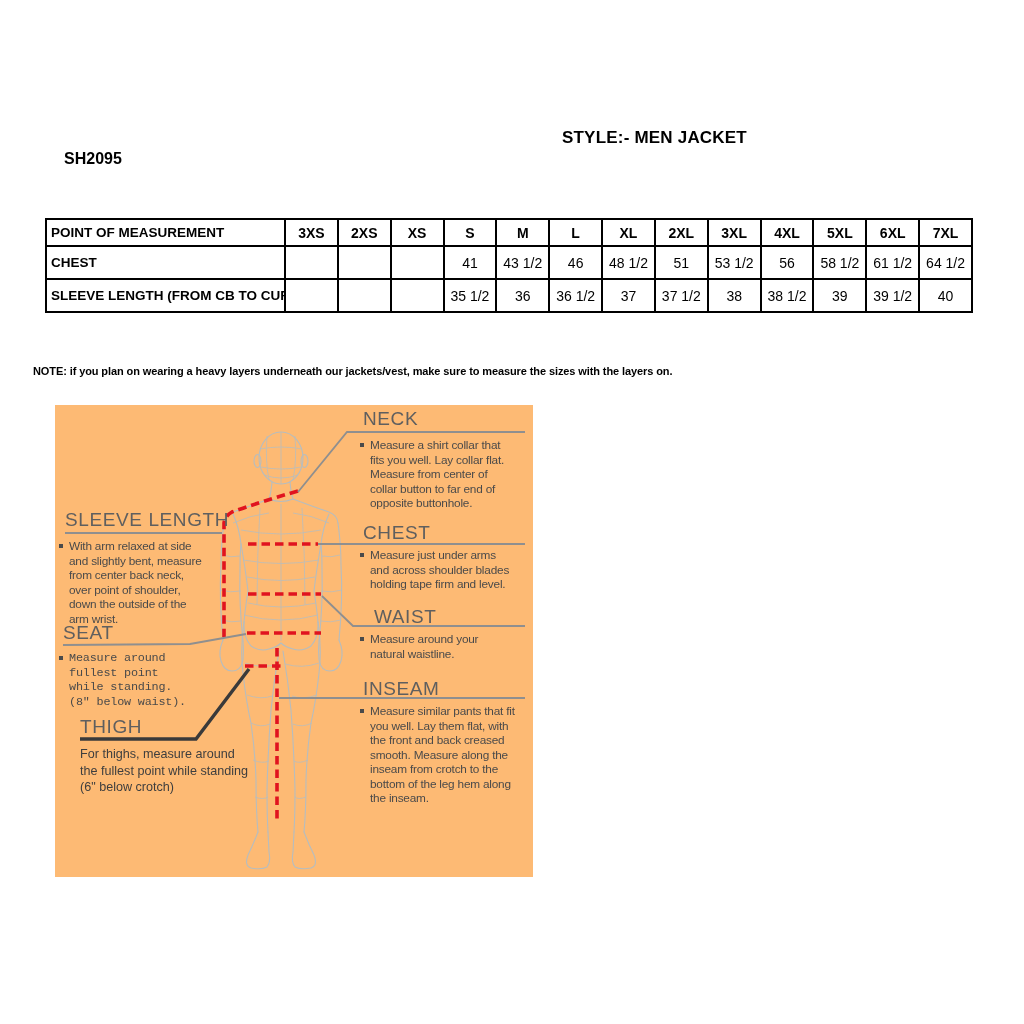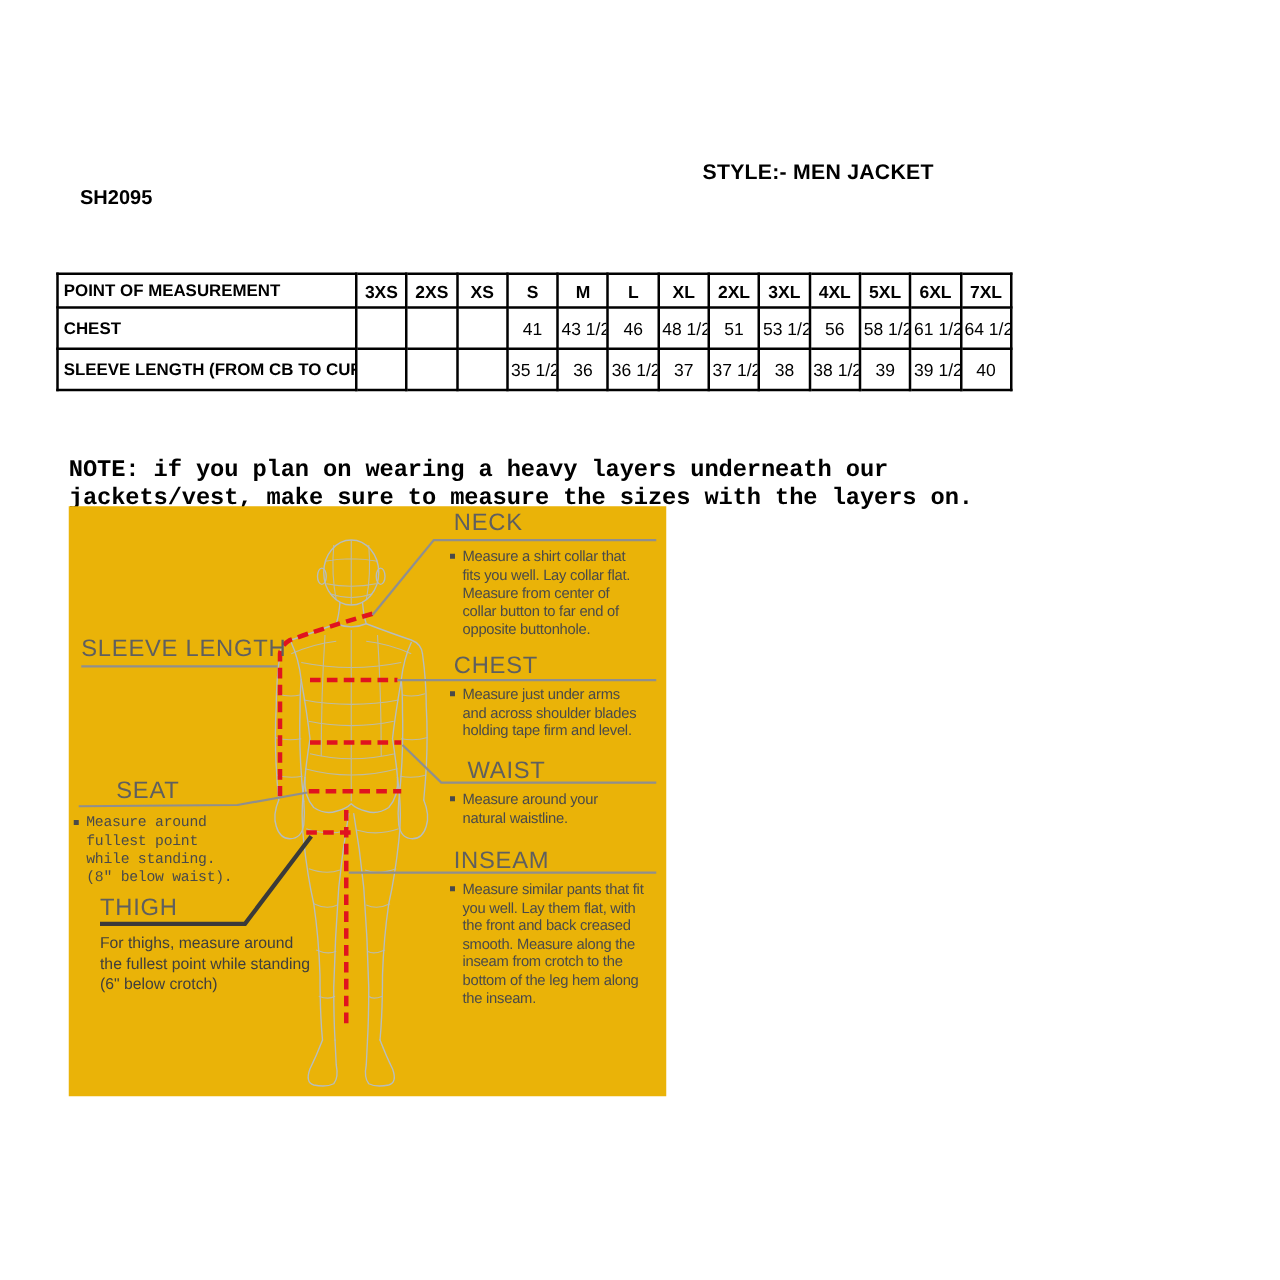--- a/index.html
+++ b/index.html
@@ -6,34 +6,34 @@
   body{
     width:1024px;height:1024px;position:relative;background:#ffffff;
     font-family:"Liberation Sans", sans-serif;color:#000;
     overflow:hidden;
   }
   .abs{position:absolute;}
   
   .style-title{left:562px;top:128px;font-size:17px;font-weight:bold;letter-spacing:.2px;}
   .style-code{left:48px;top:150px;font-size:16px;font-weight:bold;margin-left:16px;}
   
-  .size-table{left:45px;top:218px;width:765px;border-collapse:collapse;table-layout:fixed;padding-left:38px;}
+  .size-table{left:45px;top:218px;width:928px;border-collapse:collapse;table-layout:fixed;padding-left:38px;}
   .size-table th,.size-table td{
     border:2px solid #000;font-size:14px;text-align:center;vertical-align:middle;
     padding:0 2px;overflow:hidden;white-space:nowrap;
   }
   .size-table th{font-weight:bold;}
   .size-table .row-label{text-align:left;padding-left:4px;font-weight:bold;font-size:13.5px;}
   .size-table thead tr{height:27px;}
   .size-table tbody tr{height:33px;}
   .size-table td{font-weight:normal;}
   
-  .note-line{left:55px;top:365px;font-size:19px;font-weight:bold;width:760px;letter-spacing:-.1px;font-family:Liberation Mono, monospace;}
+  .note-line{left:33px;top:365px;font-size:11px;font-weight:bold;width:760px;letter-spacing:-.1px;}
   
-  .diagram{left:55px;top:405px;width:478px;height:472px;background:#eab308;}
+  .diagram{left:55px;top:405px;width:478px;height:472px;background:#fdba74;}
   .diagram svg{position:absolute;left:0;top:0;}
   .g-title{
     position:absolute;font-size:19px;color:var(--heading);letter-spacing:.6px;
     font-weight:400;white-space:nowrap;
   }
   .g-desc{
     position:absolute;font-size:11.8px;line-height:14.5px;color:var(--bodytext);
     letter-spacing:-.2px;
   }
   .g-desc.bulleted::before{
@@ -166,25 +166,26 @@
       <path d="M8,240 L135,239 L191,229"></path>
       <path d="M224,293 H470"></path>
     </g>
     <path class="thighline" d="M25,334 H141 L194,264"></path>
   </svg>
 
   <div class="g-title" style="left:308px;top:3px;">NECK</div>
   <div class="g-desc bulleted" style="left:315px;top:33px;width:145px;">Measure a shirt collar that fits you well. Lay collar flat. Measure from center of collar button to far end of opposite buttonhole.</div>
 
   <div class="g-title" style="left:10px;top:104px;">SLEEVE LENGTH</div>
+  <div class="g-desc bulleted" style="left:14px;top:134px;width:140px;">With arm relaxed at side and slightly bent, measure from center back neck, over point of shoulder, down the outside of the arm wrist.</div>
 
   <div class="g-title" style="left:308px;top:117px;">CHEST</div>
   <div class="g-desc bulleted" style="left:315px;top:143px;width:148px;">Measure just under arms and across shoulder blades holding tape firm and level.</div>
 
-  <div class="g-title" style="left:8px;top:217px;margin-left:30px;">SEAT</div>
+  <div class="g-title" style="left:8px;top:217px;">SEAT</div>
   <div class="g-desc bulleted" style="left:14px;top:246px;width:120px;font-family:Liberation Mono, monospace;">Measure around fullest point while standing. (8" below waist).</div>
 
   <div class="g-title" style="left:308px;top:201px;margin-left:11px;">WAIST</div>
   <div class="g-desc bulleted" style="left:315px;top:227px;width:130px;">Measure around your natural waistline.</div>
 
   <div class="g-title" style="left:25px;top:311px;">THIGH</div>
   <div class="g-desc thigh-style" style="left:25px;top:341px;width:170px;">For thighs, measure around the fullest point while standing (6" below crotch)</div>
 
   <div class="g-title" style="left:308px;top:273px;">INSEAM</div>
   <div class="g-desc bulleted" style="left:315px;top:299px;width:150px;">Measure similar pants that fit you well. Lay them flat, with the front and back creased smooth. Measure along the inseam from crotch to the bottom of the leg hem along the inseam.</div>

